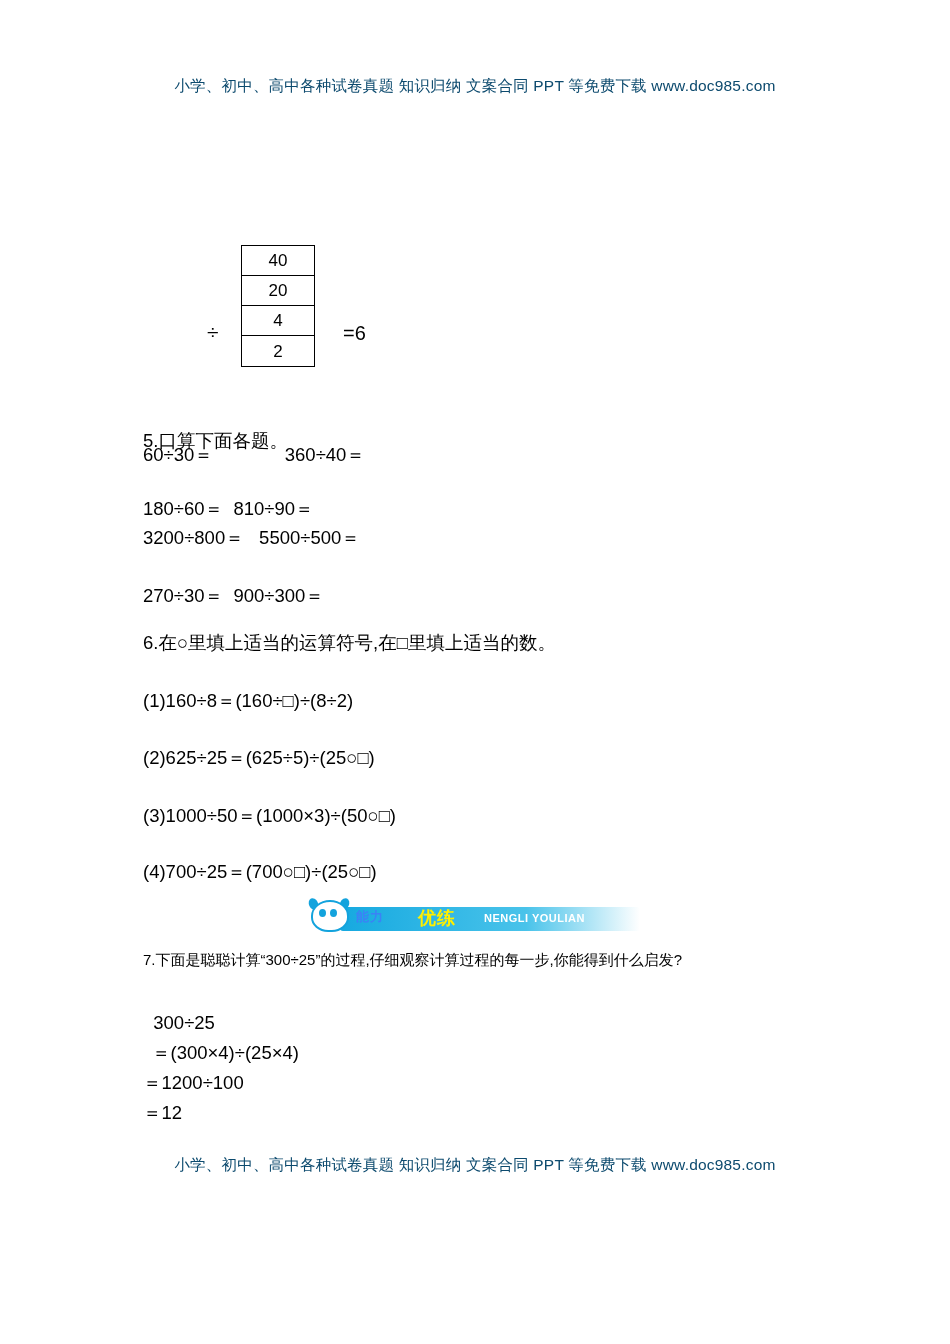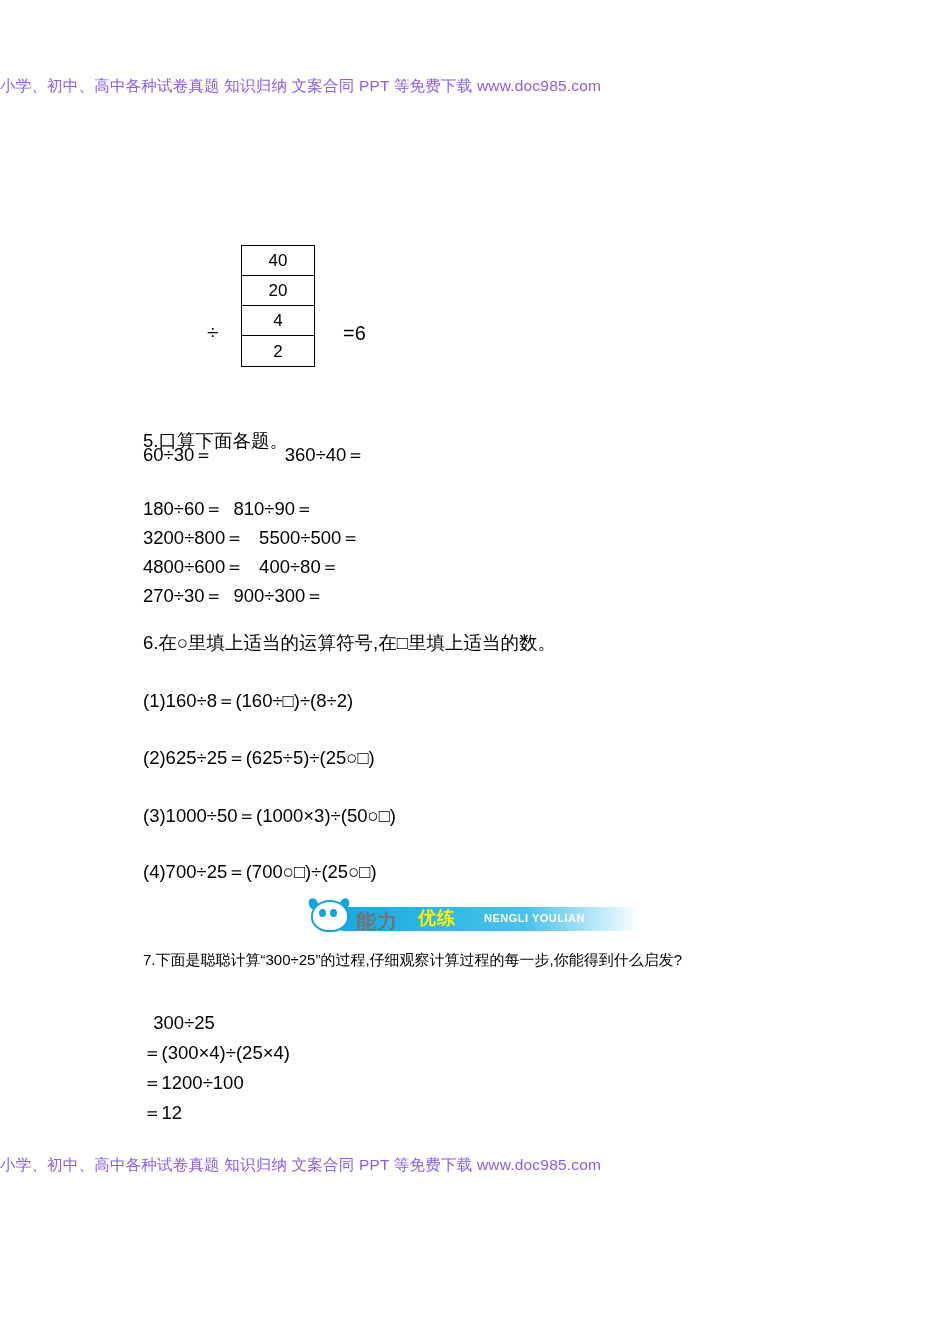--- a/index.html
+++ b/index.html
@@ -18,22 +18,23 @@
   .page {
     position: relative;
     width: 950px;
     height: 1344px;
     box-sizing: border-box;
   }
   .header-note, .footer-note {
     position: absolute;
     left: 0;
     width: 950px;
+    text-align: center;
     font-size: 15.5px;
-    color: #8b5cf6;
+    color: #0c4a6e;
     letter-spacing: 0.2px;
   }
   .header-note { top: 76px; }
   .footer-note { top: 1155px; }
 
   
   .diagram {
     position: absolute;
     left: 0;
     top: 240px;
@@ -151,23 +152,23 @@
     width: 9px; height: 12px;
     background: #13a3dd;
     border-radius: 50%;
   }
   .logo-mascot .ear.l { left: 4px; transform: rotate(-25deg); }
   .logo-mascot .ear.r { left: 35px; transform: rotate(25deg); }
   .logo-text-cn {
     position: absolute;
     left: 56px;
     top: 10px;
-    font-size: 20px;
+    font-size: 13px;
     font-weight: bold;
-    color: #737373;
+    color: #3b82f6;
     letter-spacing: 1px;
   }
   .logo-text-cn2 {
     position: absolute;
     left: 118px;
     top: 8px;
     font-size: 18px;
     font-weight: bold;
     color: #fff000;
     letter-spacing: 1px;
@@ -201,21 +202,20 @@
       <div class="cell">2</div>
     </div>
 
     <div class="equals6">=6</div>
   </div>
 
   <div class="q" style="top:432px;">5.口算下面各题。</div>
   <div class="qblock" style="top:440px;">60÷30＝              360÷40＝</div>
   <div class="qblock" style="top:494px;">180÷60＝  810÷90＝</div>
   <div class="qblock" style="top:523px;">3200÷800＝   5500÷500＝</div>
-  <div class="qblock" style="top:552px;">4800÷600＝   400÷80＝</div>
   <div class="qblock" style="top:581px;">270÷30＝  900÷300＝</div>
 
   <div class="q" style="top:634px;">6.在○里填上适当的运算符号,在□里填上适当的数。</div>
   <div class="q" style="top:692px;">(1)160÷8＝(160÷□)÷(8÷2)</div>
   <div class="q" style="top:749px;">(2)625÷25＝(625÷5)÷(25○□)</div>
   <div class="q" style="top:807px;">(3)1000÷50＝(1000×3)÷(50○□)</div>
   <div class="q" style="top:863px;">(4)700÷25＝(700○□)÷(25○□)</div>
 
   <div class="logo">
     <div class="logo-bar"></div>
@@ -226,19 +226,19 @@
       <div class="eye l"></div>
       <div class="eye r"></div>
     </div>
     <div class="logo-text-cn">能力</div>
     <div class="logo-text-cn2">优练</div>
     <div class="logo-text-en">NENGLI YOULIAN</div>
   </div>
 
   <div class="wide" style="top:945px;">7.下面是聪聪计算“300÷25”的过程,仔细观察计算过程的每一步,你能得到什么启发?</div>
   <div class="qblock" style="top:1008px;">  300÷25</div>
-  <div class="qblock" style="top:1038px;">＝(300×4)÷(25×4)</div>
+  <div class="qblock" style="top:1038px;margin-left:9px;">＝(300×4)÷(25×4)</div>
   <div class="qblock" style="top:1068px;">＝1200÷100</div>
   <div class="qblock" style="top:1098px;">＝12</div>
 
   <div class="footer-note">小学、初中、高中各种试卷真题 知识归纳 文案合同 PPT 等免费下载  www.doc985.com</div>
 
 </div>
 
 </body></html>

